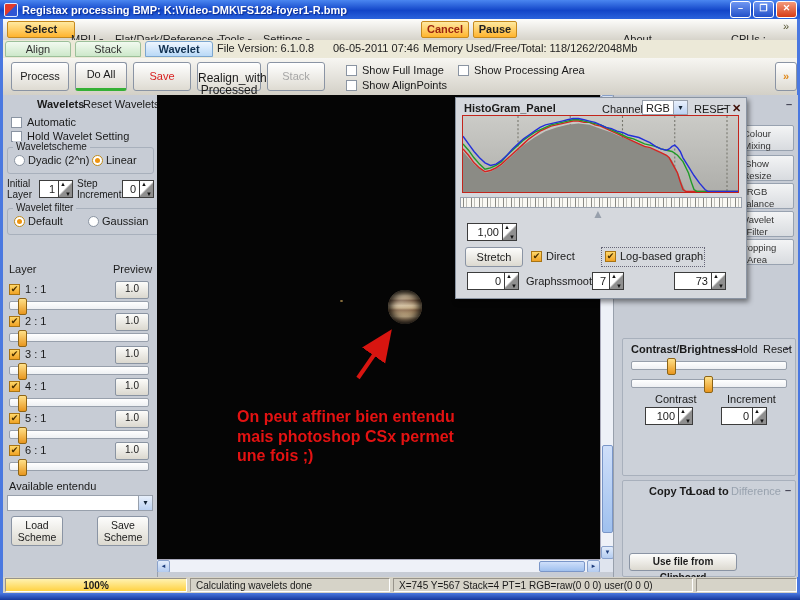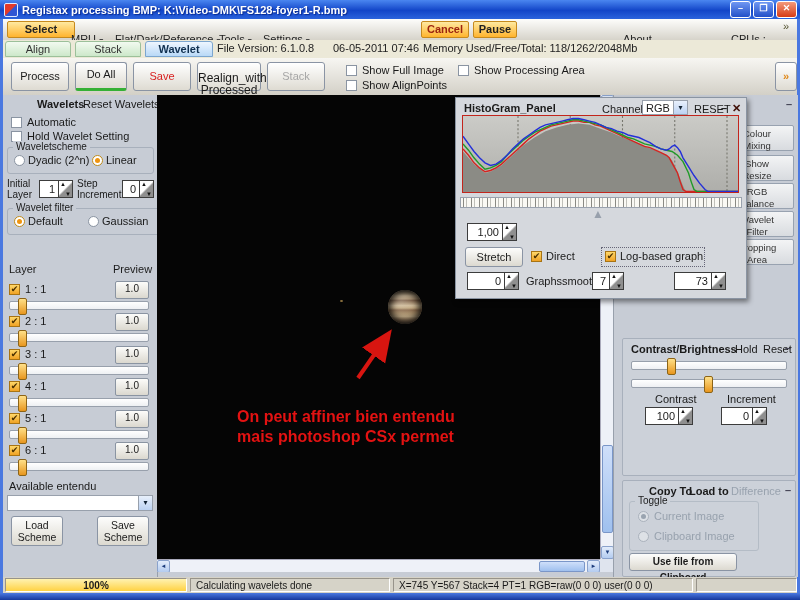--- a/index.html
+++ b/index.html
@@ -254,20 +254,21 @@
         <defs>
           <marker id="ah" markerWidth="9" markerHeight="8" refX="5" refY="3.5" orient="auto">
             <path d="M0,0 L8,3.5 L0,7 z" fill="#d81510"></path>
           </marker>
         </defs>
         <line x1="201" y1="283" x2="228" y2="244" stroke="#d81510" stroke-width="4" marker-end="url(#ah)"></line>
       </svg>
       <div class="annot">
         <div>On peut affiner bien entendu</div>
         <div>mais photoshop CSx permet</div>
+        <div>une fois ;)</div>
       </div>
       <div class="vsb">
         <div class="sbtn" style="left:0;top:0;width:13px;height:13px;"><span>▲</span></div>
         <div class="sth" style="left:1px;top:350px;width:11px;height:88px;"></div>
         <div class="sbtn" style="left:0;top:451px;width:13px;height:13px;"><span>▼</span></div>
       </div>
       <div class="hsb">
         <div class="sbtn" style="left:0;top:0;width:13px;height:13px;"><span>◄</span></div>
         <div class="sth" style="left:382px;top:1px;width:46px;height:11px;"></div>
         <div class="sbtn" style="left:430px;top:0;width:13px;height:13px;"><span>►</span></div>
@@ -326,27 +327,20 @@
               <span class="sd">▼</span>
             </span>
         </div>
       </div>
 
       <div class="rpanel" style="left:8px;top:385px;width:172px;height:95px;">
         <span class="lbl" style="left:26px;top:4px;font-weight:bold;">Copy To</span>
         <span class="lbl" style="left:66px;top:4px;font-weight:bold;">Load to</span>
         <span class="lbl dim" style="left:108px;top:4px;">Difference</span>
         <span class="lbl" style="left:162px;top:3px;font-weight:bold;color:#445;"><span>–</span></span>
-        <div class="gb" style="left:6px;top:20px;width:128px;height:48px;border-color:#b4bcc6;">
-          <span class="leg" style="background:#ccd1d9;">Toggle</span>
-          <span class="rd dis sel" style="left:8px;top:9px;"></span>
-          <span class="lbl dim" style="left:24px;top:8px;">Current Image</span>
-          <span class="rd dis" style="left:8px;top:29px;"></span>
-          <span class="lbl dim" style="left:24px;top:28px;">Clipboard Image</span>
-        </div>
         <div class="btn2" style="left:6px;top:72px;width:108px;height:18px;font-size:10px;line-height:16px;font-weight:bold;"><span>Use file from Clipboard</span></div>
       </div>
     </div>
 
     <div class="histo">
       <span class="ttl">HistoGram_Panel</span>
       <span class="lbl" style="left:146px;top:5px;">Channel</span>
       <div class="combo" style="left:186px;top:2px;width:46px;height:15px;padding:1px 0 0 3px;">
         <span>RGB</span>
         <span class="ar">▾</span>

